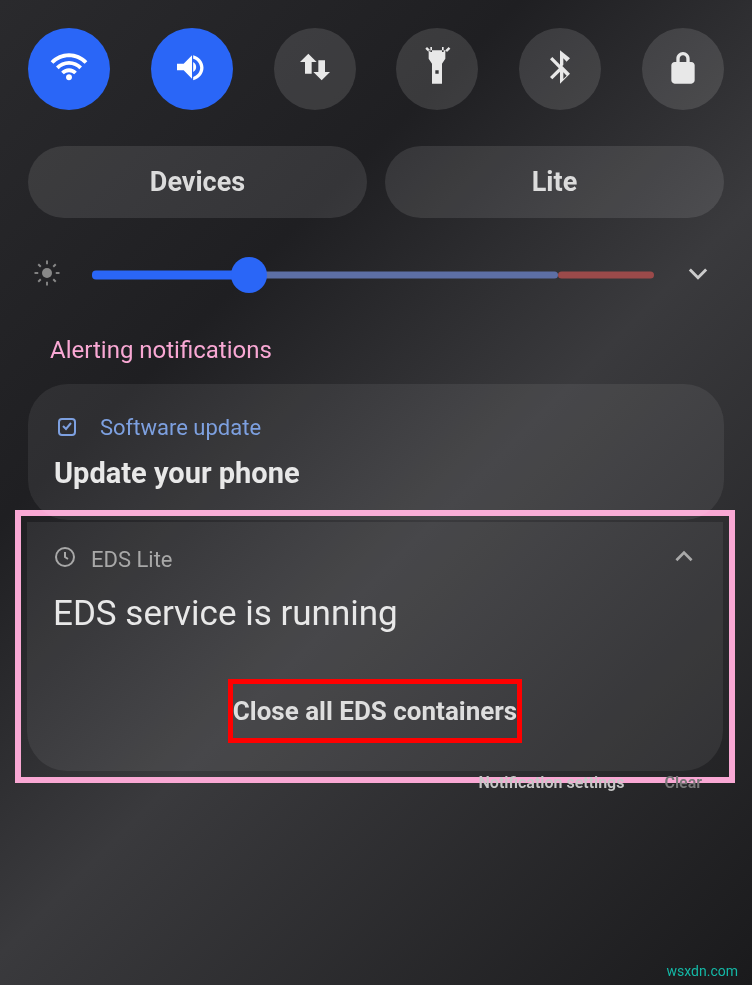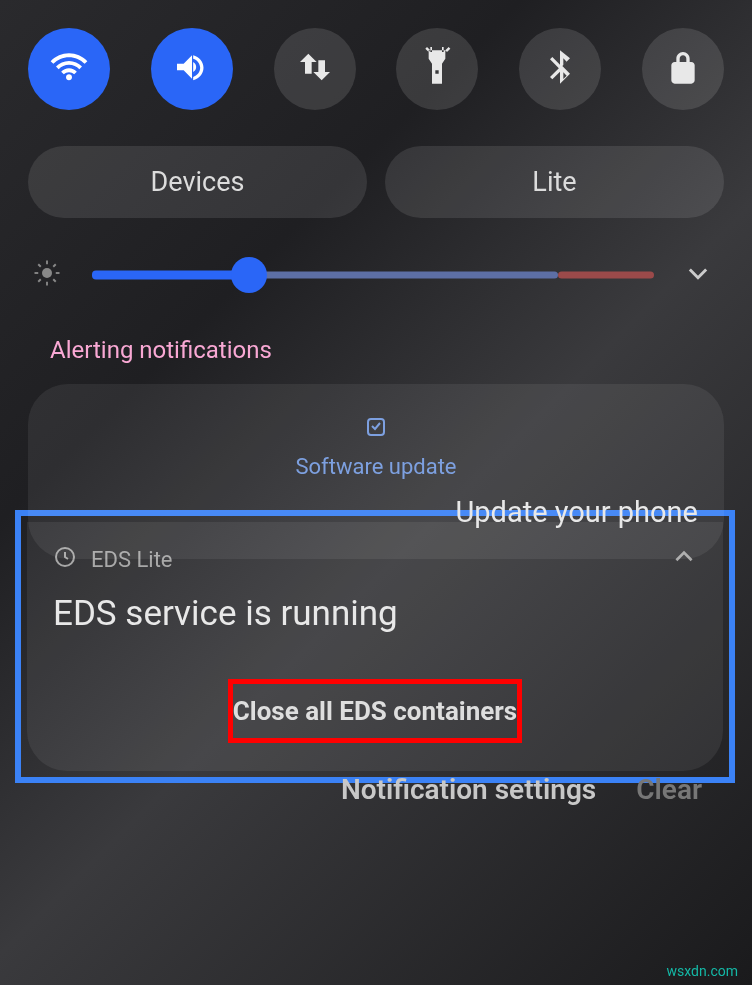--- a/index.html
+++ b/index.html
@@ -50,21 +50,21 @@
     }
     .chip {
       flex: 1;
       height: 72px;
       border-radius: 36px;
       background: rgba(255,255,255,0.10);
       display: flex;
       align-items: center;
       justify-content: center;
       font-size: 27px;
-      font-weight: 400;
+      font-weight: 700;
       color: #dcdcdc;
       cursor: pointer;
     }
     .brightness {
       display: flex;
       align-items: center;
       gap: 30px;
       padding: 0 4px 44px 4px;
     }
     .bright-icon svg { width: 30px; height: 30px; fill: #888; }
@@ -103,40 +103,38 @@
     }
     .card {
       background: rgba(255,255,255,0.07);
       border-radius: 40px;
       padding: 30px 26px 30px 26px;
       margin-bottom: 14px;
     }
     .card-header {
       display: flex;
       align-items: center;
-      gap: 14px;
+      gap: 20px;
       font-size: 22px;
       color: #7da0e0;
-      flex-direction: column;
     }
     .card-header .icon-wrap { width: 26px; height: 26px; display: flex; align-items: center; justify-content: center; }
     .card-header svg { width: 24px; height: 24px; }
     .card-title {
       font-size: 29px;
       color: #e8e8e8;
       margin-top: 16px;
-      font-weight: 400;
-      text-align: right;
+      font-weight: 700;
     }
     .card2-wrap {
       position: absolute;
       left: 15px;
       top: 510px;
       width: 720px;
-      border: 6px solid #3b82f6;
+      border: 6px solid #f9a8d4;
       padding: 6px;
     }
     .card2 {
       background: rgba(255,255,255,0.07);
       border-radius: 0 0 40px 40px;
       padding: 22px 26px 28px 26px;
     }
     .card2-header {
       display: flex;
       align-items: center;
@@ -168,21 +166,21 @@
     }
     .footer-row {
       position: absolute;
       top: 773px;
       left: 0;
       width: 100%;
       display: flex;
       justify-content: flex-end;
       gap: 40px;
       padding: 0 50px;
-      font-size: 28px;
+      font-size: 16px;
       font-weight: 600;
     }
     .footer-link { color: #c8c8c8; cursor: pointer; }
     .footer-link.dim { color: #777; }
     .watermark {
       position: absolute;
       bottom: 6px;
       right: 14px;
       font-size: 14px;
       color: #14b8a6;

